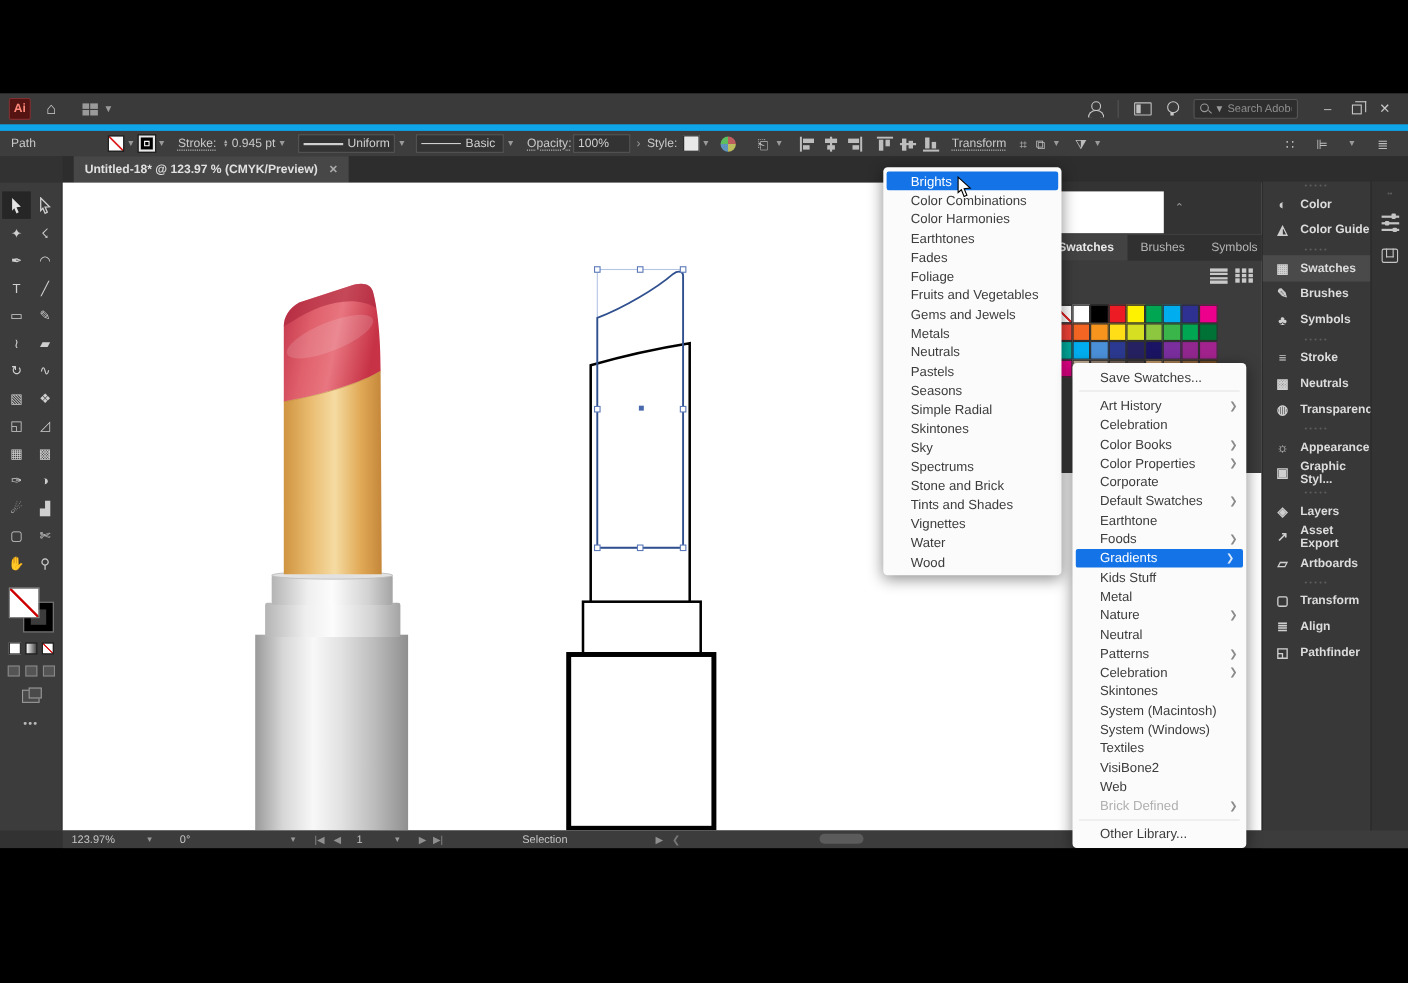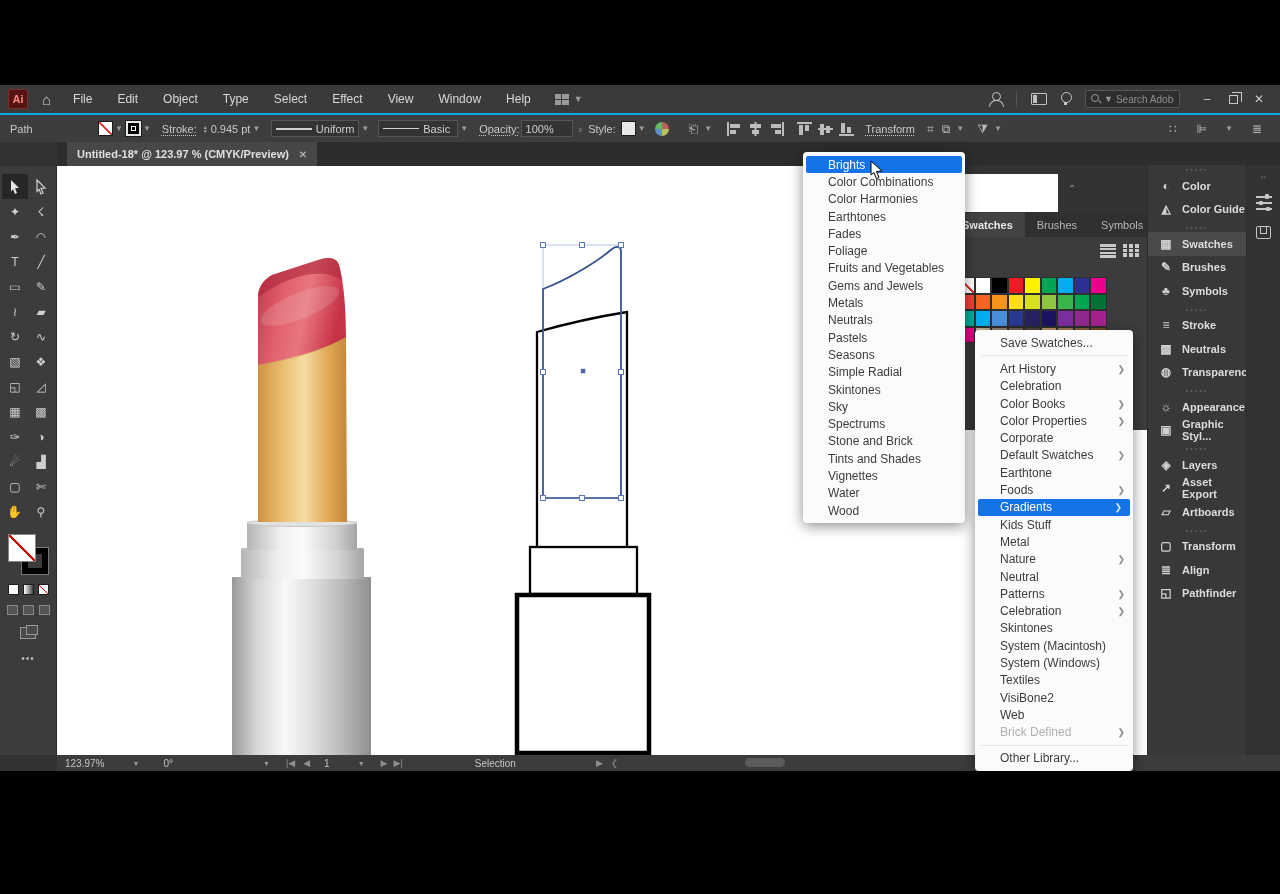--- a/index.html
+++ b/index.html
@@ -36,21 +36,21 @@
   .mag-ic::before { content:""; position:absolute; left:0; top:0; width:6px; height:6px; border:1.3px solid #9a9a9a; border-radius:50%; }
   .mag-ic::after { content:""; position:absolute; left:6.5px; top:6.5px; width:3.5px; height:1.3px; background:#9a9a9a; transform:rotate(45deg); }
   .ellip { white-space:nowrap; overflow:hidden; text-overflow:clip; }
   #win-ctrls { display:flex; gap:0; }
   .wbtn { width:26px; height:22px; display:flex; align-items:center; justify-content:center; color:#c8c8c8; font-size:12px; }
   .restore-ic { width:9px; height:9px; border:1.2px solid #c8c8c8; position:relative; }
   .restore-ic::before { content:""; position:absolute; left:2px; top:-4px; width:9px; height:9px; border:1.2px solid #c8c8c8; border-left:none; border-bottom:none; }
 
   
   #controlbar { position:absolute; left:0; top:28px; width:1280px; height:29px; background:#3d3d3d;
-                border-top:2px solid #0ea5e9; display:flex; align-items:center; color:#cfcfcf; font-size:11px; }
+                border-top:6px solid #0ea5e9; display:flex; align-items:center; color:#cfcfcf; font-size:11px; }
   #controlbar .lbl { color:#c9c9c9; }
   .ulbl { text-decoration:underline dotted 1px; text-underline-offset:2px; }
   .cb-swatch { width:15px; height:15px; border:1px solid #1d1d1d; background:#fff; position:relative; }
   .none-diag { background:linear-gradient(to top right,#fff 44%,#d22 47%,#d22 53%,#fff 56%); }
   .stroke-sw { background:#000; box-shadow:inset 0 0 0 3px #000, inset 0 0 0 4px #fff; border:2px solid #e8e8e8; outline:1px solid #1d1d1d; }
   .cb-chev { font-size:8px; color:#9a9a9a; margin:0 3px 0 2px; }
   .stepper { display:flex; flex-direction:column; font-size:5px; color:#aaa; line-height:4px; margin-right:3px; }
   .field { background:#333; border:1px solid #555; height:17px; display:flex; align-items:center; padding:0 4px; gap:4px; }
   .wline { display:inline-block; height:2px; background:#cfcfcf; width:42px; }
   .aln { width:15px; height:14px; margin:0 3px; }
@@ -146,31 +146,20 @@
   #cursor { position:absolute; left:869px; top:75px; }
 </style>
 </head>
 <body>
 
 <div id="app">
 
   <div id="menubar">
     <div id="ai-logo">Ai</div>
     <div class="home-ic">⌂</div>
-    <div id="menus">
-        <span class="menu-item">File</span>
-        <span class="menu-item">Edit</span>
-        <span class="menu-item">Object</span>
-        <span class="menu-item">Type</span>
-        <span class="menu-item">Select</span>
-        <span class="menu-item">Effect</span>
-        <span class="menu-item">View</span>
-        <span class="menu-item">Window</span>
-        <span class="menu-item">Help</span>
-      </div>
     <div id="ws-icon">
       <span class="ws-grid">
           <i></i>
           <i></i>
           <i></i>
           <i></i>
         </span>
       <span class="chev">▼</span>
     </div>
     <div id="mb-right">

